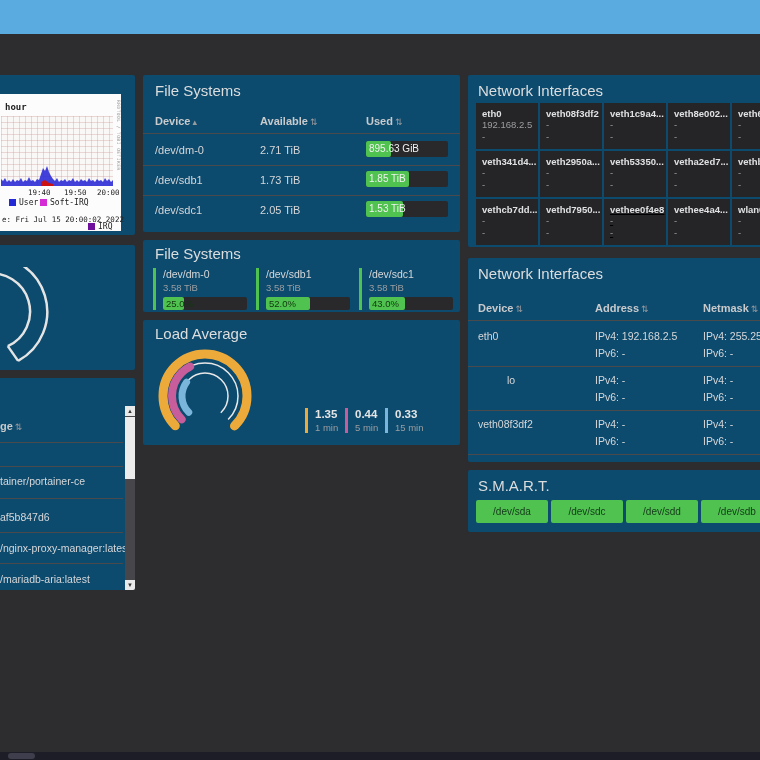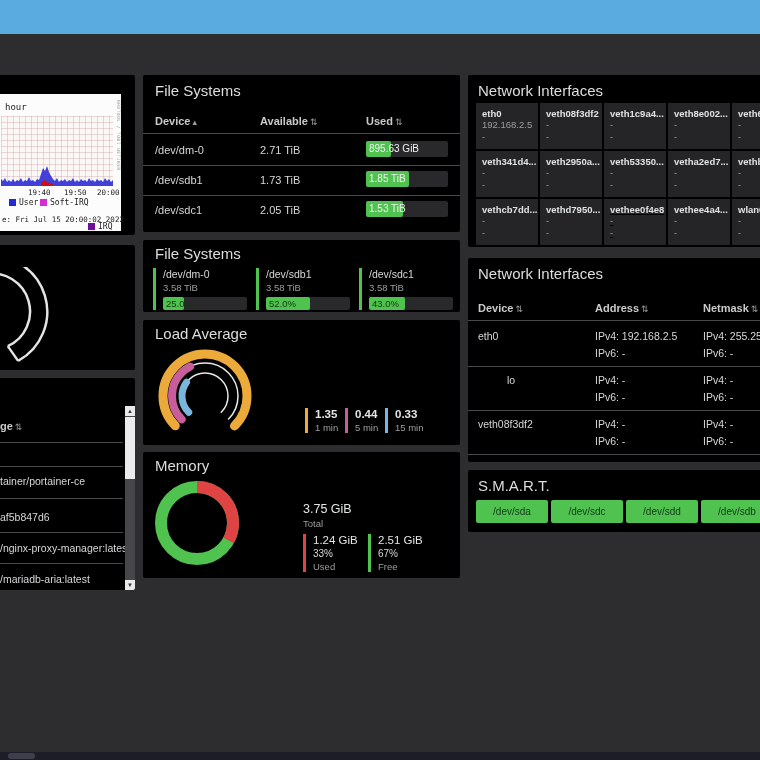--- a/index.html
+++ b/index.html
@@ -1,19 +1,19 @@
 <!DOCTYPE html>
 <html><head>
 <meta charset="utf-8">
 <style>
   html,body{margin:0;padding:0;background:#2d2d2f;}
   #screen{position:relative;width:760px;height:760px;overflow:hidden;
     background:#2d2d2f;font-family:"Liberation Sans",sans-serif;
     -webkit-font-smoothing:antialiased;}
-  .panel{position:absolute;background:#000000;border-radius:2px;overflow:hidden;}
+  .panel{position:absolute;background:#0c4a6e;border-radius:2px;overflow:hidden;}
   .ptitle{position:absolute;left:12px;top:7px;font-size:15px;font-weight:500;color:#dcdddd;white-space:nowrap;}
   .thead{position:absolute;font-size:11px;font-weight:700;color:#c9cacb;white-space:nowrap;}
   .thead .sort{font-size:9px;color:#9a9b9d;font-weight:400;margin-left:2px;}
   .sep{position:absolute;left:0;right:0;height:1px;background:#4a4a4d;}
   .cell{position:absolute;font-size:11px;color:#d6d7d8;white-space:nowrap;}
   .bartrack{position:absolute;height:16px;width:82px;background:#29292b;border-radius:2px;}
   .barfill{position:absolute;left:0;top:0;bottom:0;background:#4fc24f;border-radius:2px;}
   .bartext{position:absolute;left:3px;top:2px;font-size:10px;color:#f2f3f2;white-space:nowrap;}
   
   .fscol{position:absolute;top:28px;width:96px;border-left:3px solid #4fc24f;padding-left:7px;}
@@ -54,21 +54,21 @@
 </style>
 </head>
 <body>
 
 <div id="screen">
 
   <div id="topbar"></div>
 
   <div class="panel" style="left:-22px;top:75px;width:157px;height:160px;">
     <div id="muninimg">
-      <div style="position:absolute;left:5px;top:8px;font-size:9px;font-weight:400;">hour</div>
+      <div style="position:absolute;left:5px;top:8px;font-size:9px;font-weight:700;">hour</div>
       <div id="mwater">RRDTOOL / TOBI OETIKER</div>
       <div id="muninplot">
         <svg width="112" height="70" viewBox="0 0 112 70">
           <path d="M0 70 L0 63 2 65 4 62 6 66 8 64 10 66 12 63 14 66 16 64 18 65 20 62 22 66 24 64 26 65 28 61 30 65 32 64 34 66 36 63 38 64 40 58 42 52 44 55 46 50 48 56 50 60 52 63 54 65 56 62 58 66 60 64 62 65 64 63 66 66 68 64 70 65 72 62 74 66 76 64 78 66 80 63 82 65 84 64 86 66 88 62 90 65 92 64 94 66 96 63 98 65 100 64 102 66 104 62 106 65 108 63 110 66 112 64 L112 70 Z" fill="#2d2dd6" opacity="0.9"></path>
           <path d="M40 70 L40 66 44 64 48 67 52 68 52 70 Z" fill="#cc1111"></path>
         </svg>
       </div>
       <div class="mxlab" style="left:28px;">19:40</div>
       <div class="mxlab" style="left:64px;">19:50</div>
       <div class="mxlab" style="left:97px;">20:00</div>
@@ -202,41 +202,20 @@
     <div class="lgitem" style="left:202px;top:88px;border-left-color:#c75d9a;">
       <div class="lgval">0.44</div>
       <div class="lgsub">5 min</div>
     </div>
     <div class="lgitem" style="left:242px;top:88px;border-left-color:#7ab6dc;">
       <div class="lgval">0.33</div>
       <div class="lgsub">15 min</div>
     </div>
   </div>
 
-  <div class="panel" style="left:143px;top:452px;width:317px;height:126px;">
-    <div class="ptitle" style="top:5px;">Memory</div>
-    <svg style="position:absolute;left:8px;top:28px;" width="92" height="92" viewBox="0 0 92 92">
-      <circle cx="46" cy="43" r="36" fill="none" stroke-width="12" stroke="#4fc24f"></circle>
-      <circle cx="46" cy="43" r="36" fill="none" stroke-width="12" transform="rotate(-90 46 43)" stroke="#e04343" stroke-dasharray="74.64424144929349 226.1946710584651"></circle>
-    </svg>
-    <div style="position:absolute;left:160px;top:50px;">
-      <div style="font-size:12.5px;color:#e4e5e5;">3.75 GiB</div>
-      <div style="font-size:9.5px;color:#9d9ea0;margin-top:2px;">Total</div>
-    </div>
-    <div class="lgitem" style="left:160px;top:82px;border-left-color:#e04343;">
-      <div class="lgval" style="font-weight:400;">1.24 GiB</div>
-      <div style="font-size:10px;color:#d6d7d8;margin-top:2px;">33%</div>
-      <div class="lgsub">Used</div>
-    </div>
-    <div class="lgitem" style="left:225px;top:82px;border-left-color:#4fc24f;">
-      <div class="lgval" style="font-weight:400;">2.51 GiB</div>
-      <div style="font-size:10px;color:#d6d7d8;margin-top:2px;">67%</div>
-      <div class="lgsub">Free</div>
-    </div>
-  </div>
 
   <div class="panel" style="left:468px;top:75px;width:305px;height:172px;">
     <div class="ptitle" style="left:10px;">Network Interfaces</div>
     <div id="nigrid">
         <div class="nicell" style="left: 8px; top: 28px;">
           <div class="niname">eth0</div>
           <div class="niline">192.168.2.5</div>
           <div class="niline">-</div>
         </div>
         <div class="nicell" style="left: 72px; top: 28px;">

